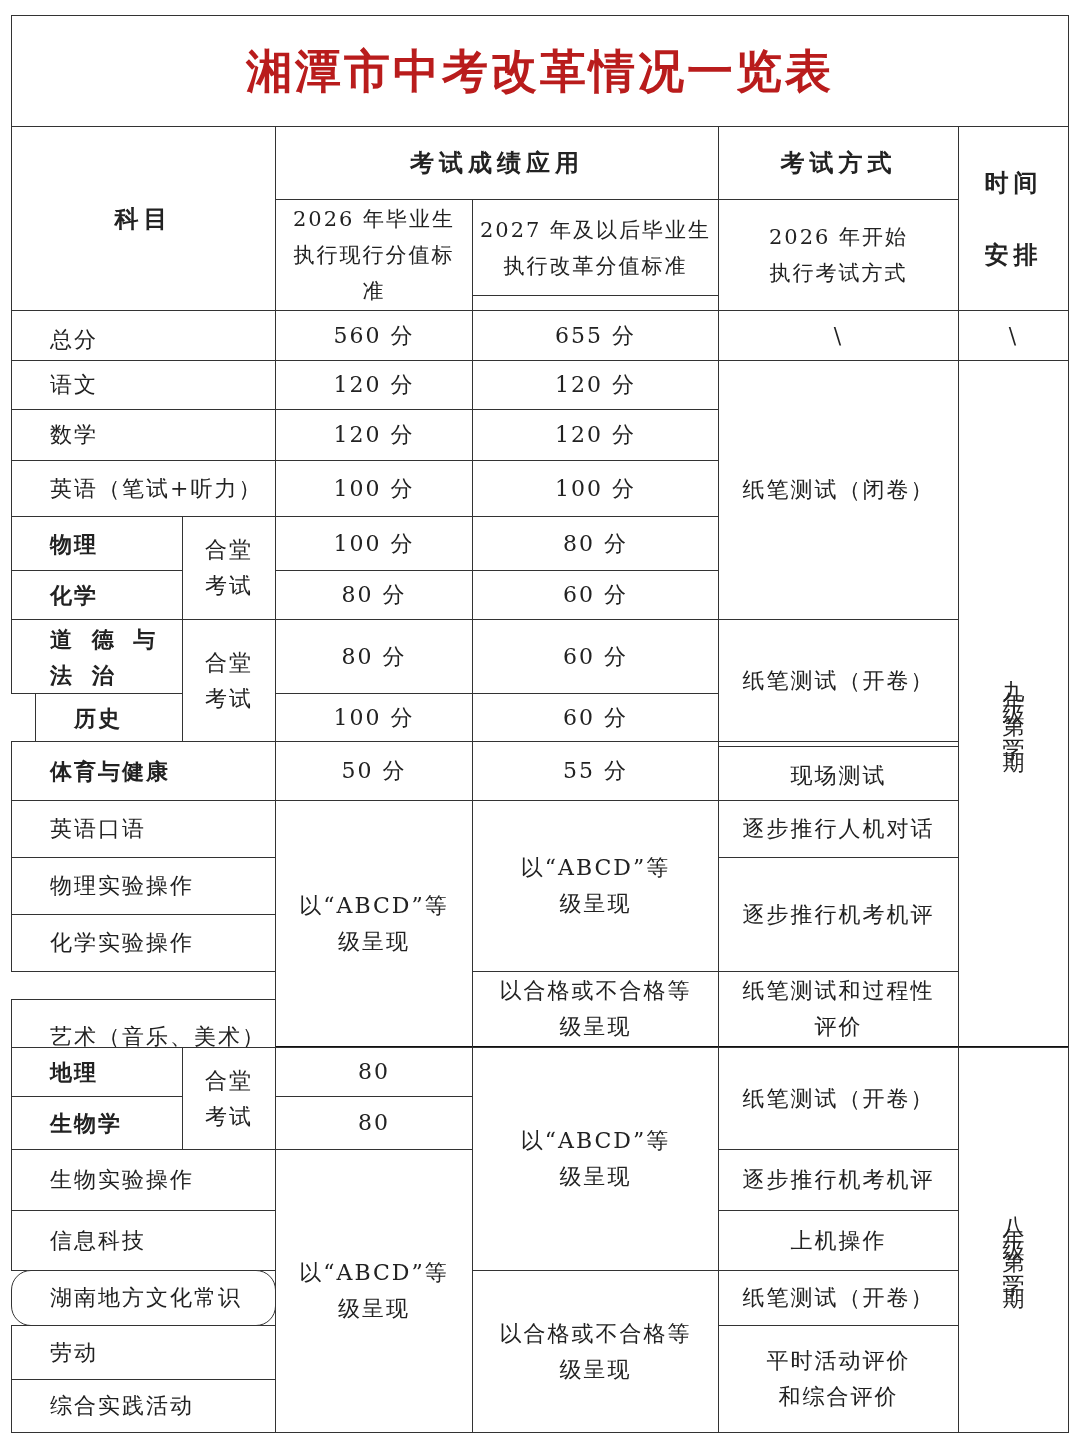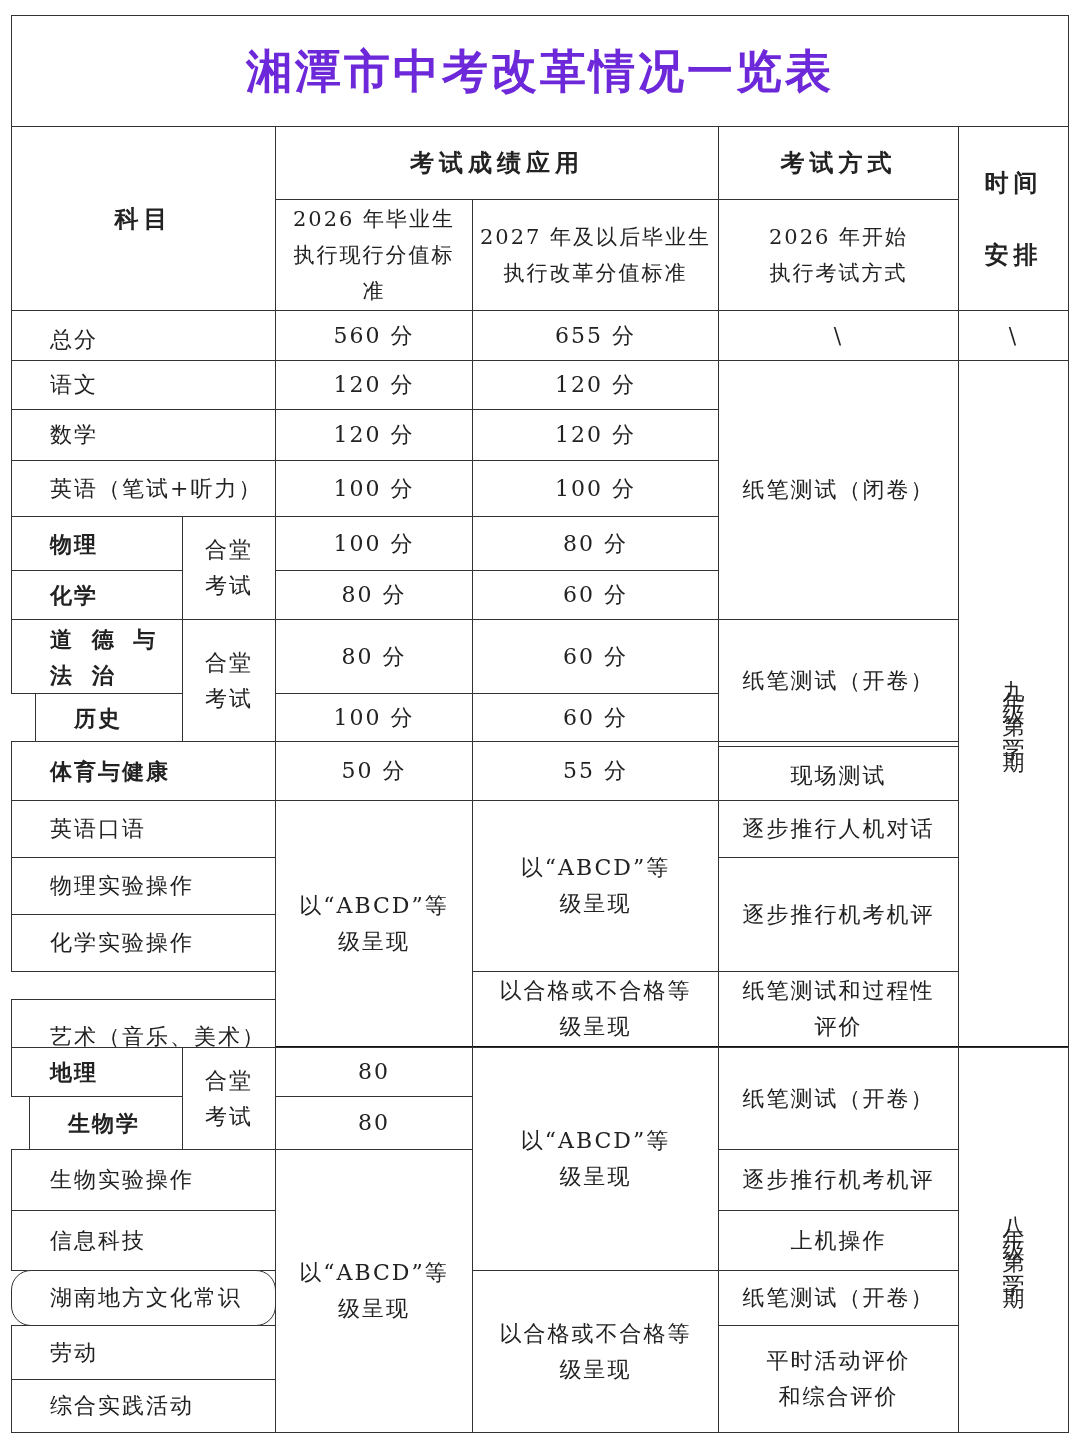--- a/index.html
+++ b/index.html
@@ -3,39 +3,39 @@
 <meta charset="utf-8">
 <style>
   html,body{margin:0;padding:0;background:#ffffff;}
   body{width:1080px;height:1449px;position:relative;overflow:hidden;
        font-family:"DejaVu Serif","Liberation Serif",serif;color:#222;}
   .c{position:absolute;box-sizing:border-box;border:1.5px solid #333;
      display:flex;align-items:center;justify-content:center;text-align:center;
      font-size:22px;line-height:36px;letter-spacing:2px;background:#fff;}
   .l{justify-content:flex-start;padding-left:38px;text-align:left;}
   .b{font-weight:bold;}
-  .title{font-family:"DejaVu Sans","Liberation Sans",sans-serif;font-size:46px;font-weight:bold;letter-spacing:3px;color:#6d28d9;}
+  .title{font-family:"DejaVu Sans","Liberation Sans",sans-serif;font-size:46px;font-weight:bold;letter-spacing:3px;color:#b91c1c;}
   .hdr{font-weight:bold;font-size:24px;letter-spacing:5px;}
   .sub{font-size:21px;line-height:36px;}
   .vert{writing-mode:vertical-rl;text-orientation:upright;letter-spacing:12px;font-size:22px;}
   .thick{border-bottom:3px solid #111;}
   span{display:inline-block;}
 </style>
 </head>
 <body>
 
 <div class="c title" style="left:11px;top:15px;width:1058px;height:112px;">湘潭市中考改革情况一览表</div>
 
 <div class="c hdr" style="left:11px;top:126px;width:265px;height:185px;">科目</div>
 <div class="c hdr" style="left:275px;top:126px;width:444px;height:74px;">考试成绩应用</div>
 <div class="c hdr" style="left:718px;top:126px;width:241px;height:74px;">考试方式</div>
 <div class="c hdr" style="left:958px;top:126px;width:111px;height:185px;white-space:pre-line;line-height:72px;">时间
 安排</div>
 <div class="c sub" style="left:275px;top:199px;width:198px;height:112px;padding:0 14px;">2026 年毕业生执行现行分值标准</div>
-<div class="c sub" style="left:472px;top:199px;width:247px;height:112px;padding:0 4px;">2027 年及以后毕业生执行改革分值标准</div>
+<div class="c sub" style="left:472px;top:199px;width:247px;height:97px;padding:0 4px;">2027 年及以后毕业生执行改革分值标准</div>
 <div class="c sub" style="left:718px;top:199px;width:241px;height:112px;padding:0 40px;">2026 年开始执行考试方式</div>
 
 <div class="c l" style="left:11px;top:310px;width:265px;height:59px;">总分</div>
 <div class="c" style="left:275px;top:310px;width:198px;height:51px;">560 分</div>
 <div class="c" style="left:472px;top:310px;width:247px;height:51px;">655 分</div>
 <div class="c" style="left:718px;top:310px;width:241px;height:51px;">\</div>
 <div class="c" style="left:958px;top:310px;width:111px;height:51px;">\</div>
 
 <div class="c l" style="left:11px;top:360px;width:265px;height:50px;">语文</div>
 <div class="c" style="left:275px;top:360px;width:198px;height:50px;">120 分</div>
@@ -83,21 +83,21 @@
 <div class="c l thick" style="left:11px;top:999px;width:265px;height:78px;">艺术（音乐、美术）</div>
 <div class="c thick" style="left:275px;top:800px;width:198px;height:249px;padding:0 24px;">以“ABCD”等级呈现</div>
 <div class="c" style="left:472px;top:800px;width:247px;height:172px;padding:0 60px;">以“ABCD”等级呈现</div>
 <div class="c thick" style="left:472px;top:971px;width:247px;height:78px;padding:0 16px;">以合格或不合格等级呈现</div>
 <div class="c" style="left:718px;top:800px;width:241px;height:58px;">逐步推行人机对话</div>
 <div class="c" style="left:718px;top:857px;width:241px;height:115px;">逐步推行机考机评</div>
 <div class="c thick" style="left:718px;top:971px;width:241px;height:78px;padding:0 14px;">纸笔测试和过程性评价</div>
 <div class="c thick" style="left:958px;top:1030px;width:111px;height:19px;border-top:none;"></div>
 
 <div class="c l b" style="left:11px;top:1047px;width:172px;height:50px;">地理</div>
-<div class="c l b" style="left:11px;top:1096px;width:172px;height:54px;margin-left:18px;">生物学</div>
+<div class="c l b" style="left:11px;top:1096px;width:172px;height:54px;">生物学</div>
 <div class="c" style="left:182px;top:1047px;width:94px;height:103px;padding:0 18px;">合堂考试</div>
 <div class="c" style="left:275px;top:1047px;width:198px;height:50px;">80</div>
 <div class="c" style="left:275px;top:1096px;width:198px;height:54px;">80</div>
 <div class="c" style="left:472px;top:1047px;width:247px;height:224px;padding:0 60px;">以“ABCD”等级呈现</div>
 <div class="c" style="left:718px;top:1047px;width:241px;height:103px;">纸笔测试（开卷）</div>
 
 <div class="c l" style="left:11px;top:1149px;width:265px;height:62px;">生物实验操作</div>
 <div class="c l" style="left:11px;top:1210px;width:265px;height:61px;">信息科技</div>
 <div class="c l" style="left:11px;top:1270px;width:265px;height:56px;border-radius:20px;">湖南地方文化常识</div>
 <div class="c l" style="left:11px;top:1325px;width:265px;height:55px;">劳动</div>

